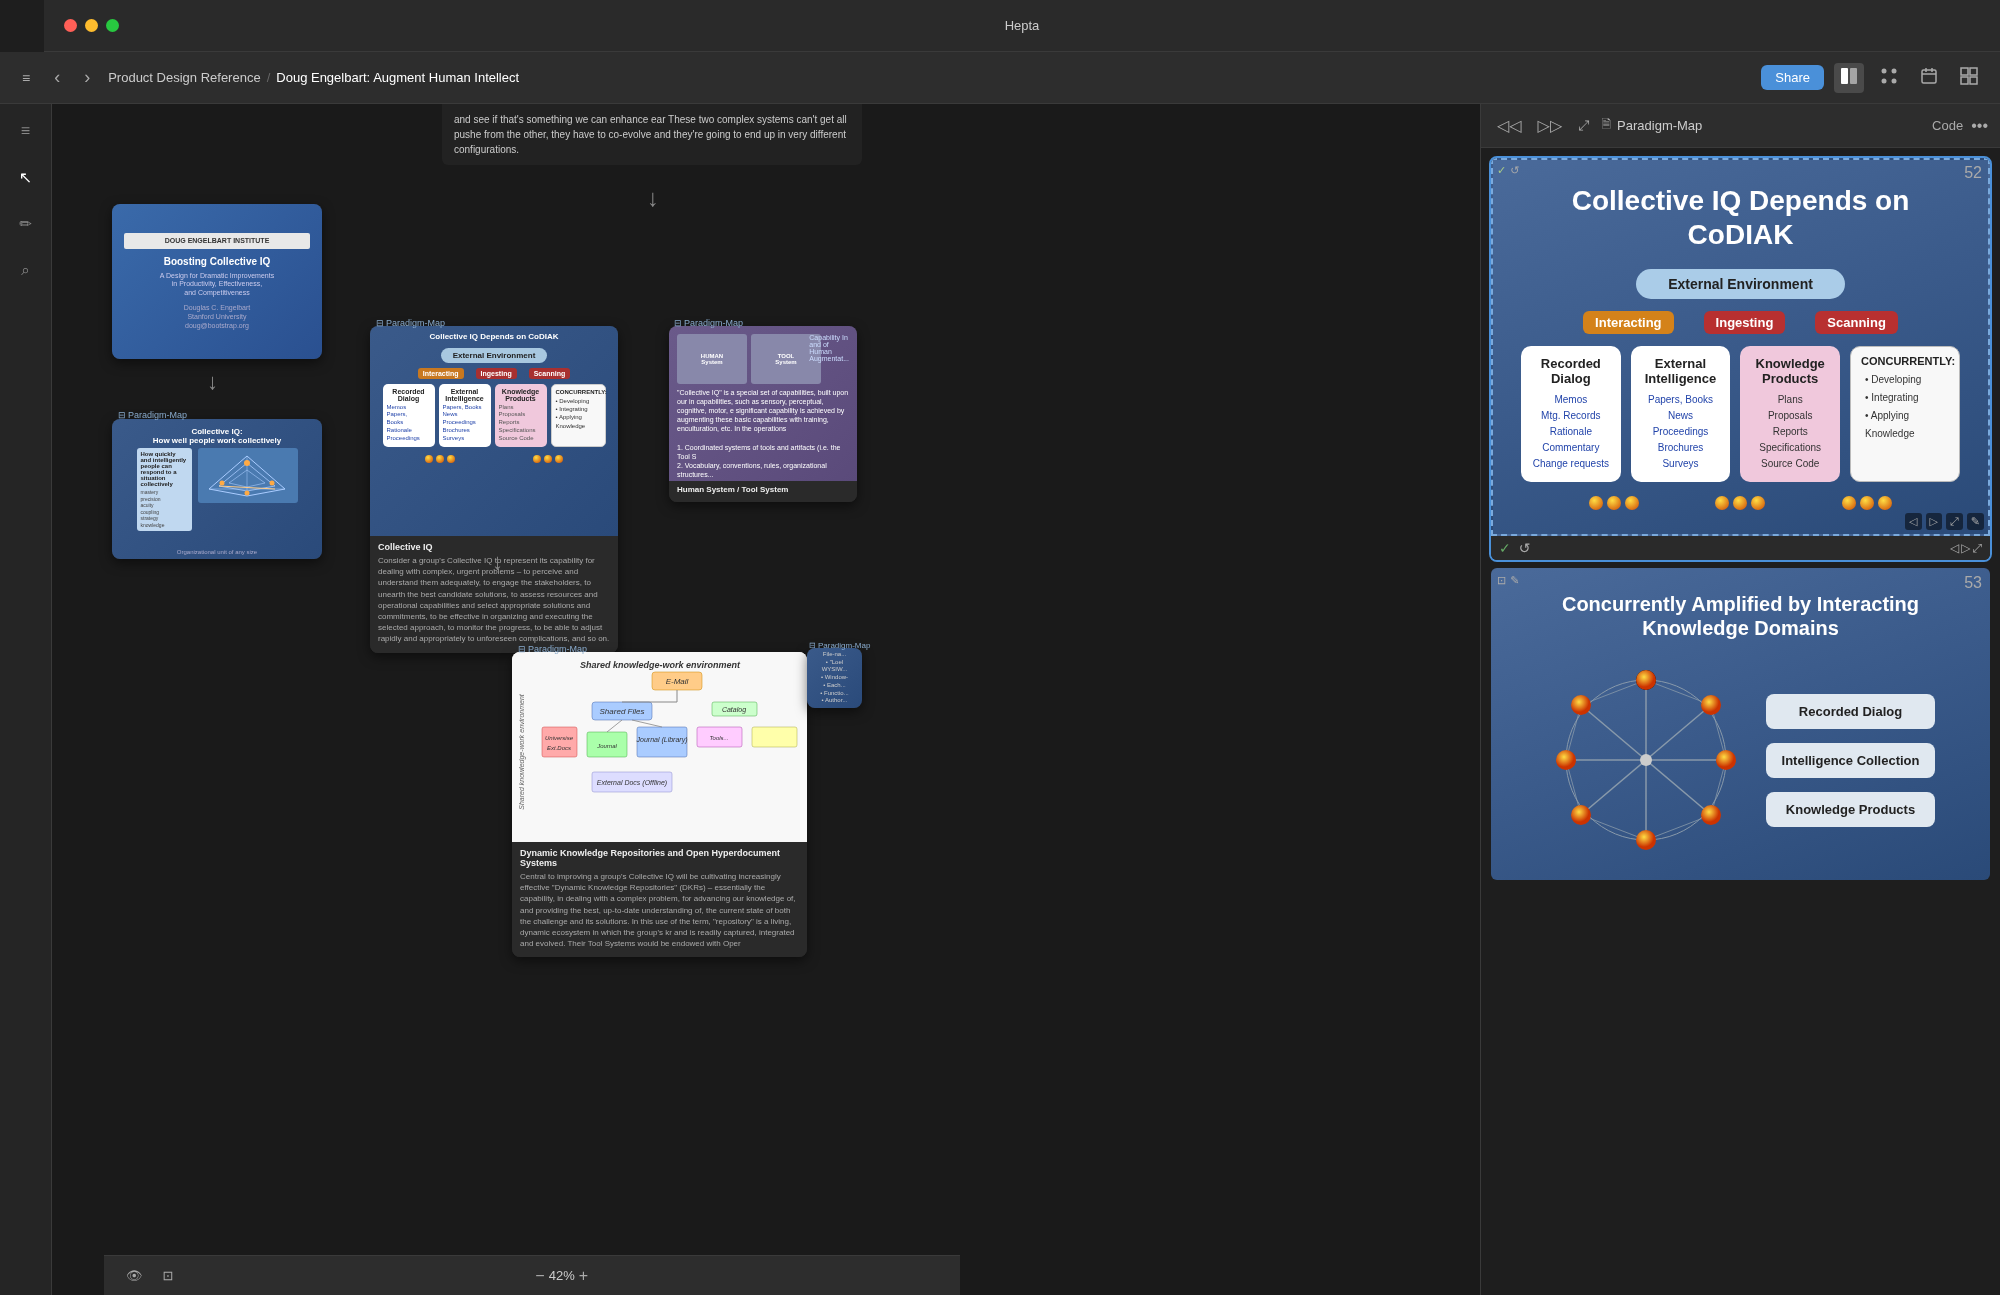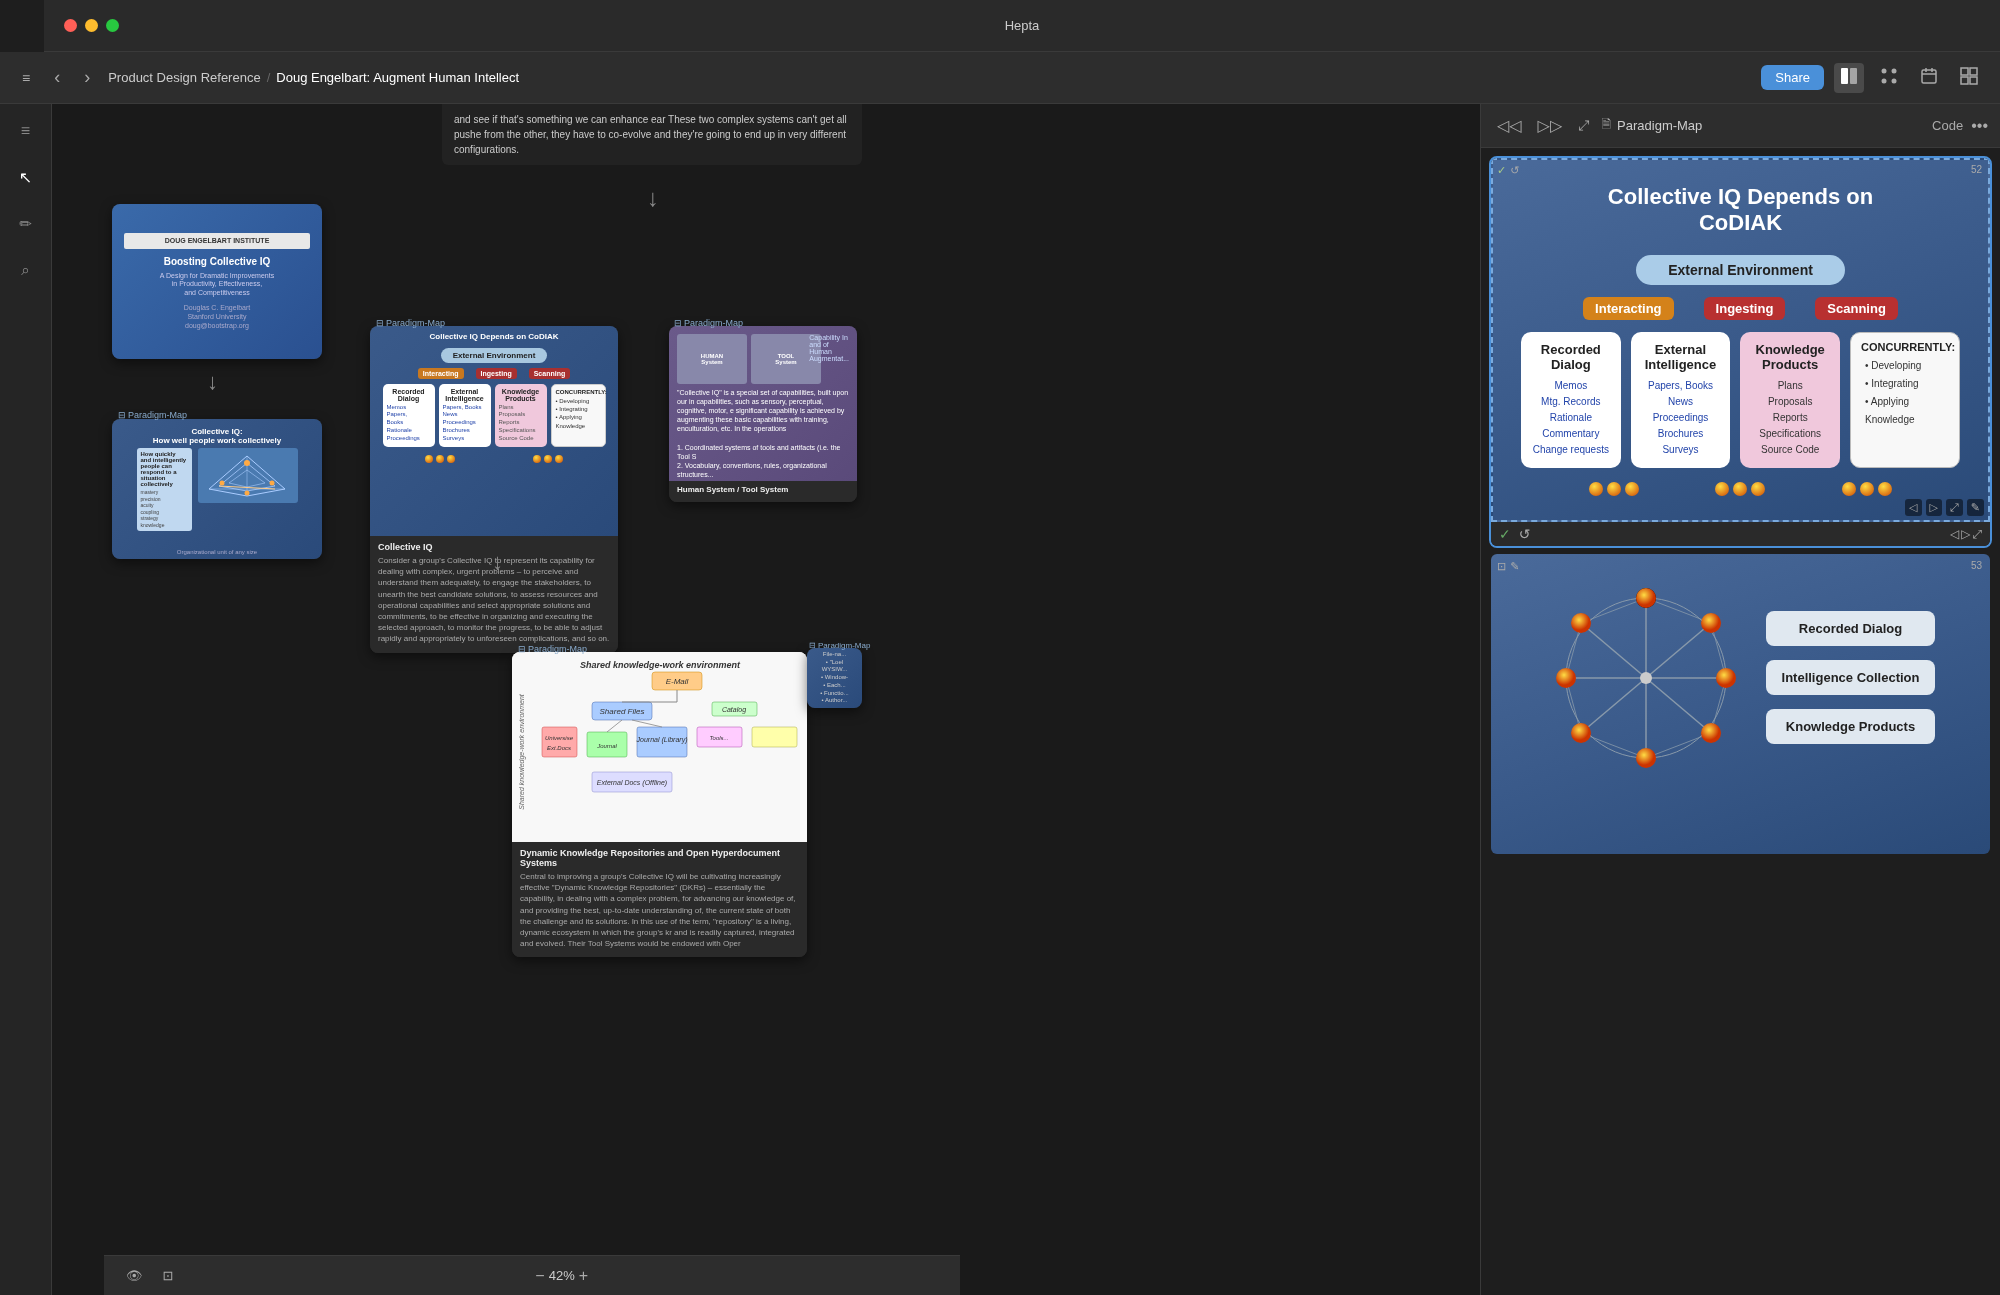--- a/index.html
+++ b/index.html
@@ -205,21 +205,21 @@
     .slide-card.selected {
       border: 2px solid #4a90d9;
     }
     .slide-card-inner {
       position: relative;
     }
     .slide-number {
       position: absolute;
       top: 6px;
       right: 8px;
-      font-size: 10px;
+      font-size: 16px;
       color: #aaa;
       z-index: 10;
     }
     .slide-controls {
       position: absolute;
       bottom: 6px;
       right: 6px;
       display: flex;
       gap: 4px;
       z-index: 10;
@@ -278,21 +278,21 @@
     .large-slide {
       background: linear-gradient(160deg, #4a6a9a 0%, #3a5a8a 50%, #2a4a78 100%);
       width: 100%;
       height: 100%;
       padding: 24px 28px;
       position: relative;
       border: 2.5px dashed #7aaadd;
     }
     .ls-title {
       text-align: center;
-      font-size: 22px;
+      font-size: 28px;
       font-weight: bold;
       color: #fff;
       margin-bottom: 18px;
       line-height: 1.2;
     }
     .ls-ext-env {
       background: #aacce8;
       border-radius: 40px;
       padding: 7px 32px;
       color: #222;
@@ -779,20 +779,21 @@
 
       <div class="slide-card">
         <div class="slide-card-inner">
           <div class="slide-top-controls">
             <span style="color:#aaa; font-size:11px;">⊡</span>
             <span style="color:#aaa; font-size:11px;">✎</span>
           </div>
           <span class="slide-number">53</span>
 
           <div style="background: linear-gradient(160deg, #4a6a9a 0%, #3a5a8a 50%, #2a4a78 100%); width:100%; padding:24px 20px 20px; position:relative; min-height:300px;">
+            <div style="text-align:center; font-size:20px; font-weight:bold; color:#fff; margin-bottom:20px; line-height:1.2;">Concurrently Amplified by Interacting Knowledge Domains</div>
             <div style="display:flex; gap:20px; align-items:center; justify-content:center; padding:0 10px;">
 
               <div style="position:relative; width:200px; height:200px; flex-shrink:0;">
                 <svg width="200" height="200" viewBox="0 0 200 200">
 
                   <line x1="100" y1="100" x2="100" y2="20" stroke="#8899aa" stroke-width="1.5"></line>
                   <line x1="100" y1="100" x2="165" y2="45" stroke="#8899aa" stroke-width="1.5"></line>
                   <line x1="100" y1="100" x2="180" y2="100" stroke="#8899aa" stroke-width="1.5"></line>
                   <line x1="100" y1="100" x2="165" y2="155" stroke="#8899aa" stroke-width="1.5"></line>
                   <line x1="100" y1="100" x2="100" y2="180" stroke="#8899aa" stroke-width="1.5"></line>

